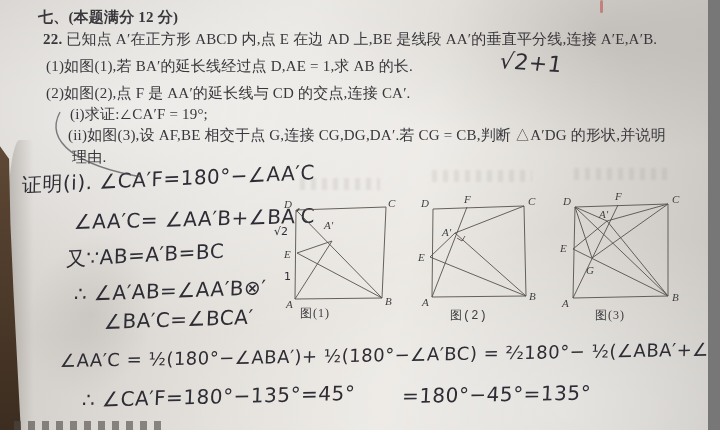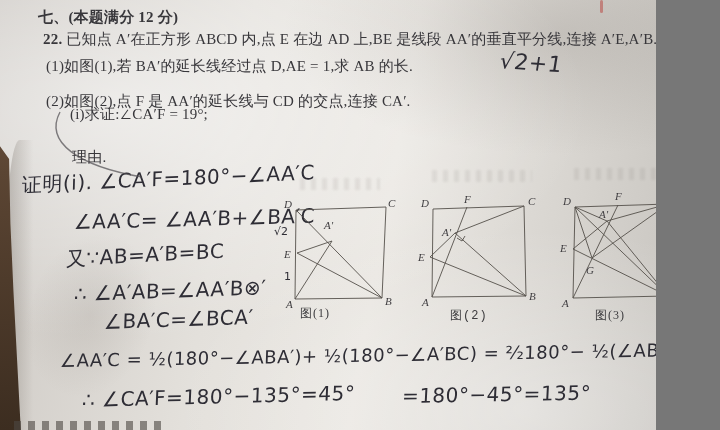--- a/index.html
+++ b/index.html
@@ -1,17 +1,17 @@
 <!DOCTYPE html>
 <html><head>
 <meta charset="utf-8">
 <style>
   html,body{margin:0;padding:0;background:#777;}
   .photo{
-    position:relative;width:656px;height:430px;overflow:hidden;
+    position:relative;width:708px;height:430px;overflow:hidden;
     font-family:"Liberation Serif",serif;
     background:
       radial-gradient(120% 90% at 18% 25%, rgba(255,255,255,.55), rgba(255,255,255,0) 60%),
       radial-gradient(90% 70% at 80% 95%, rgba(255,255,255,.35), rgba(255,255,255,0) 60%),
       radial-gradient(60% 40% at 85% 8%, rgba(140,134,128,.30), rgba(140,134,128,0) 70%),
       linear-gradient(100deg,#cdc9c4,#e3e0db 35%,#eae7e2 58%,#d8d5d0 82%,#c9c6c1);
   }
   .table-edge{
     position:absolute;left:0;top:0;width:26px;height:430px;
     background:linear-gradient(180deg,#7a5f49 0%,#5b4533 40%,#3c2d20 100%);
@@ -81,22 +81,23 @@
   <div class="bleed" style="left:432px;top:170px;width:100px;height:12px;"></div>
   <div class="bleed" style="left:574px;top:168px;width:95px;height:12px;"></div>
   <div class="cutoff-print"></div>
 
   <div class="print bold" style="left:38px;top:8px;">七、(本题满分 12 分)</div>
   <div class="print" style="left:43px;top:30px;">
     <span class="bold">22.</span>
     <span>已知点 A′在正方形 ABCD 内,点 E 在边 AD 上,BE 是线段 AA′的垂直平分线,连接 A′E,A′B.</span>
   </div>
   <div class="print" style="left:46px;top:57px;text-align:center;">(1)如图(1),若 BA′的延长线经过点 D,AE = 1,求 AB 的长.</div>
-  <div class="print" style="left:46px;top:92px;">(2)如图(2),点 F 是 AA′的延长线与 CD 的交点,连接 CA′.</div>
+  <div class="print" style="left:46px;top:84px;">(2)如图(2),点 F 是 AA′的延长线与 CD 的交点,连接 CA′.</div>
   <div class="print" style="left:70px;top:105px;">(i)求证:∠CA′F = 19°;</div>
+  <div class="print" style="left:68px;top:126px;">(ii)如图(3),设 AF,BE 相交于点 G,连接 CG,DG,DA′.若 CG = CB,判断 △A′DG 的形状,并说明</div>
   <div class="print" style="left:72px;top:148px;">理由.</div>
 
   <div class="hand answer">√2+1</div>
   <div class="hand h1">证明(i). ∠CA′F=180°−∠AA′C</div>
   <div class="hand h2">∠AA′C= ∠AA′B+∠BA′C</div>
   <div class="hand h3">又∵AB=A′B=BC</div>
   <div class="hand h4">∴ ∠A′AB=∠AA′B⊗′</div>
   <div class="hand h5">∠BA′C=∠BCA′</div>
   <div class="hand h6">∠AA′C = ½(180°−∠ABA′)+ ½(180°−∠A′BC) = ²⁄₂180°− ½(∠ABA′+∠A′BC)</div>
   <div class="hand h7">∴ ∠CA′F=180°−135°=45°</div>

